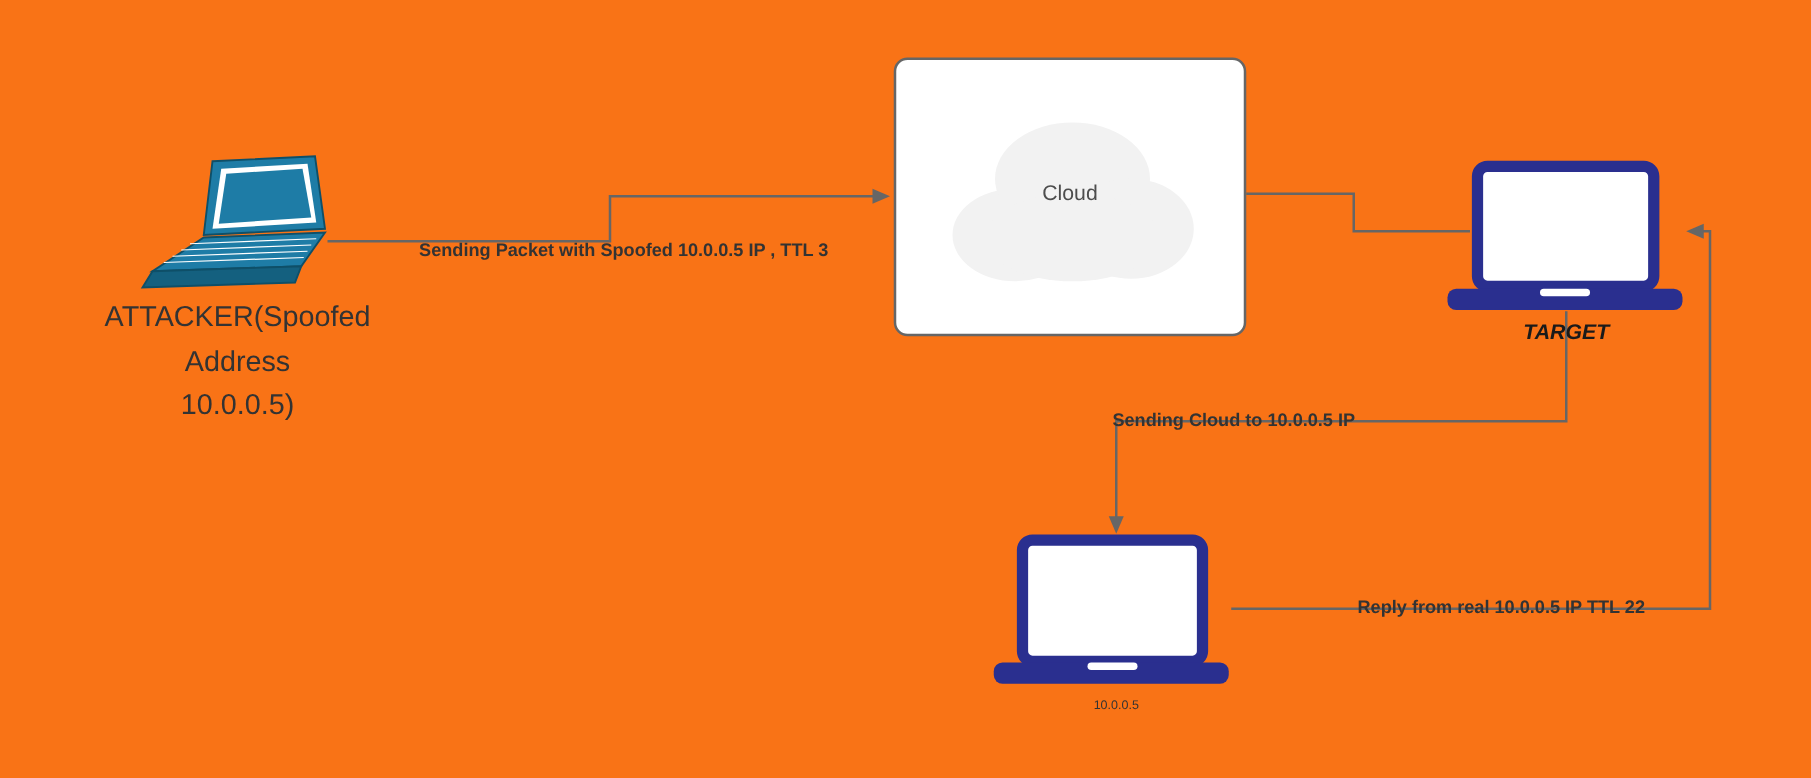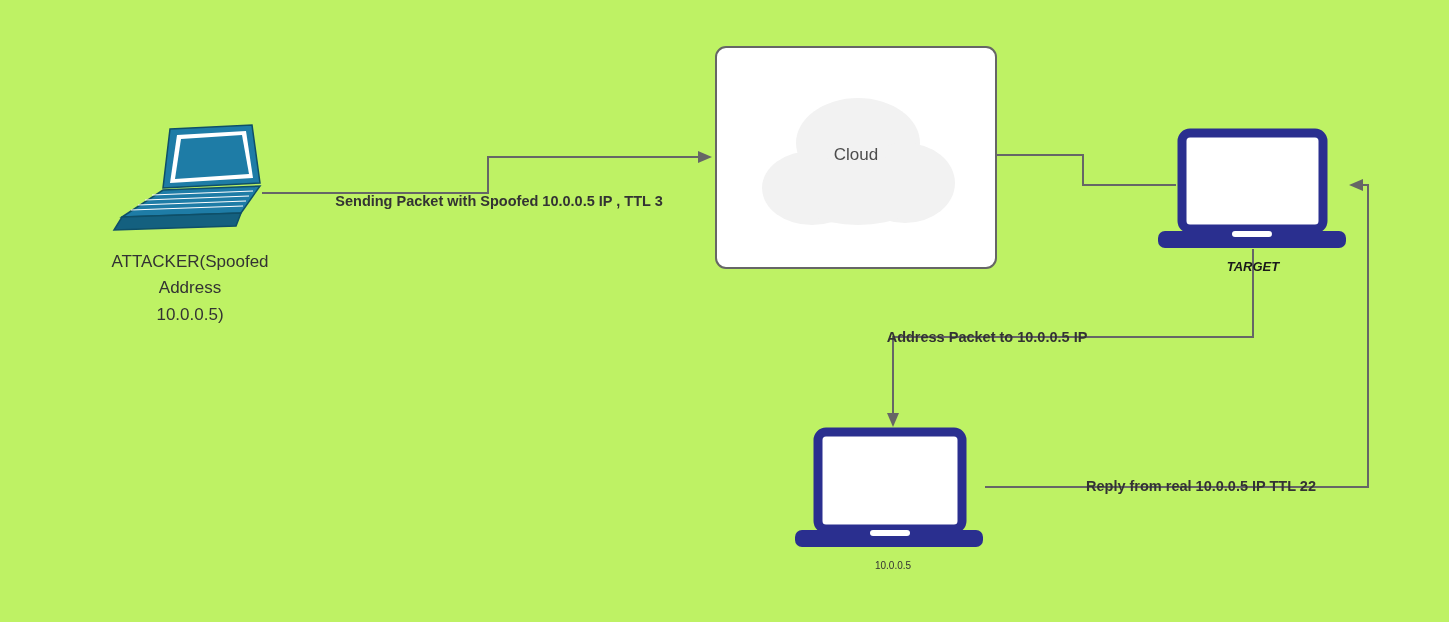--- a/index.html
+++ b/index.html
@@ -3,21 +3,21 @@
 <meta charset="utf-8">
 <style>
   * { margin: 0; padding: 0; box-sizing: border-box; }
   html, body { background: #ffffff; }
   body { font-family: "Liberation Sans", "DejaVu Sans", sans-serif; }
 
   .canvas {
     position: relative;
     width: 1449px;
     height: 622px;
-    background: #bef264;
+    background: #f97316;
     overflow: hidden;
   }
 
   .diagram-svg { position: absolute; left: 0; top: 0; }
 
   
   .cloud-box   { fill: #ffffff; stroke: var(--box-border, #666666); stroke-width: 2; }
   .cloud-shape ellipse { fill: var(--cloud-fill, #f2f2f2); stroke: none; }
   .connector path { fill: none; stroke: var(--connector, #666666); stroke-width: 2; }
   .arrowhead  { fill: var(--connector, #666666); stroke: none; }
@@ -38,24 +38,24 @@
     transform: translate(-50%, -50%);
     text-align: center;
     color: #333333;
   }
   .edge-label {
     font-size: 14.5px;
     font-weight: bold;
     white-space: nowrap;
     color: #333333;
   }
-  .node-label { font-size: 17px; color: #333333; }
+  .node-label { font-size: 23px; color: #333333; }
   .attacker-label { white-space: pre-line; line-height: 1.55; }
   .target-label {
-    font-size: 13px;
+    font-size: 17px;
     font-weight: bold;
     font-style: italic;
     color: #1a1a1a;
     text-align: center;
   }
   .host-label { font-size: 10px; color: #333333; }
   .cloud-label { font-size: 17px; color: #4d4d4d; }
 </style>
 </head>
 <body>
@@ -123,17 +123,17 @@
   <div class="label node-label attacker-label" style="left:190px; top:289px;">ATTACKER(Spoofed
 Address
 10.0.0.5)</div>
 
   <div class="label target-label" style="left:1253px; top:266px;">TARGET</div>
 
   <div class="label host-label" style="left:893px; top:565px;">10.0.0.5</div>
 
   <div class="label edge-label" style="left:499px; top:201px;">Sending Packet with Spoofed 10.0.0.5 IP , TTL 3</div>
 
-  <div class="label edge-label" style="left:987px; top:337px;">Address Packet to 10.0.0.5 IP</div>
+  <div class="label edge-label" style="left:987px; top:337px;">Sending Cloud to 10.0.0.5 IP</div>
 
   <div class="label edge-label" style="left:1201px; top:486px;">Reply from real 10.0.0.5 IP TTL 22</div>
 
 </div>
 
 </body></html>

